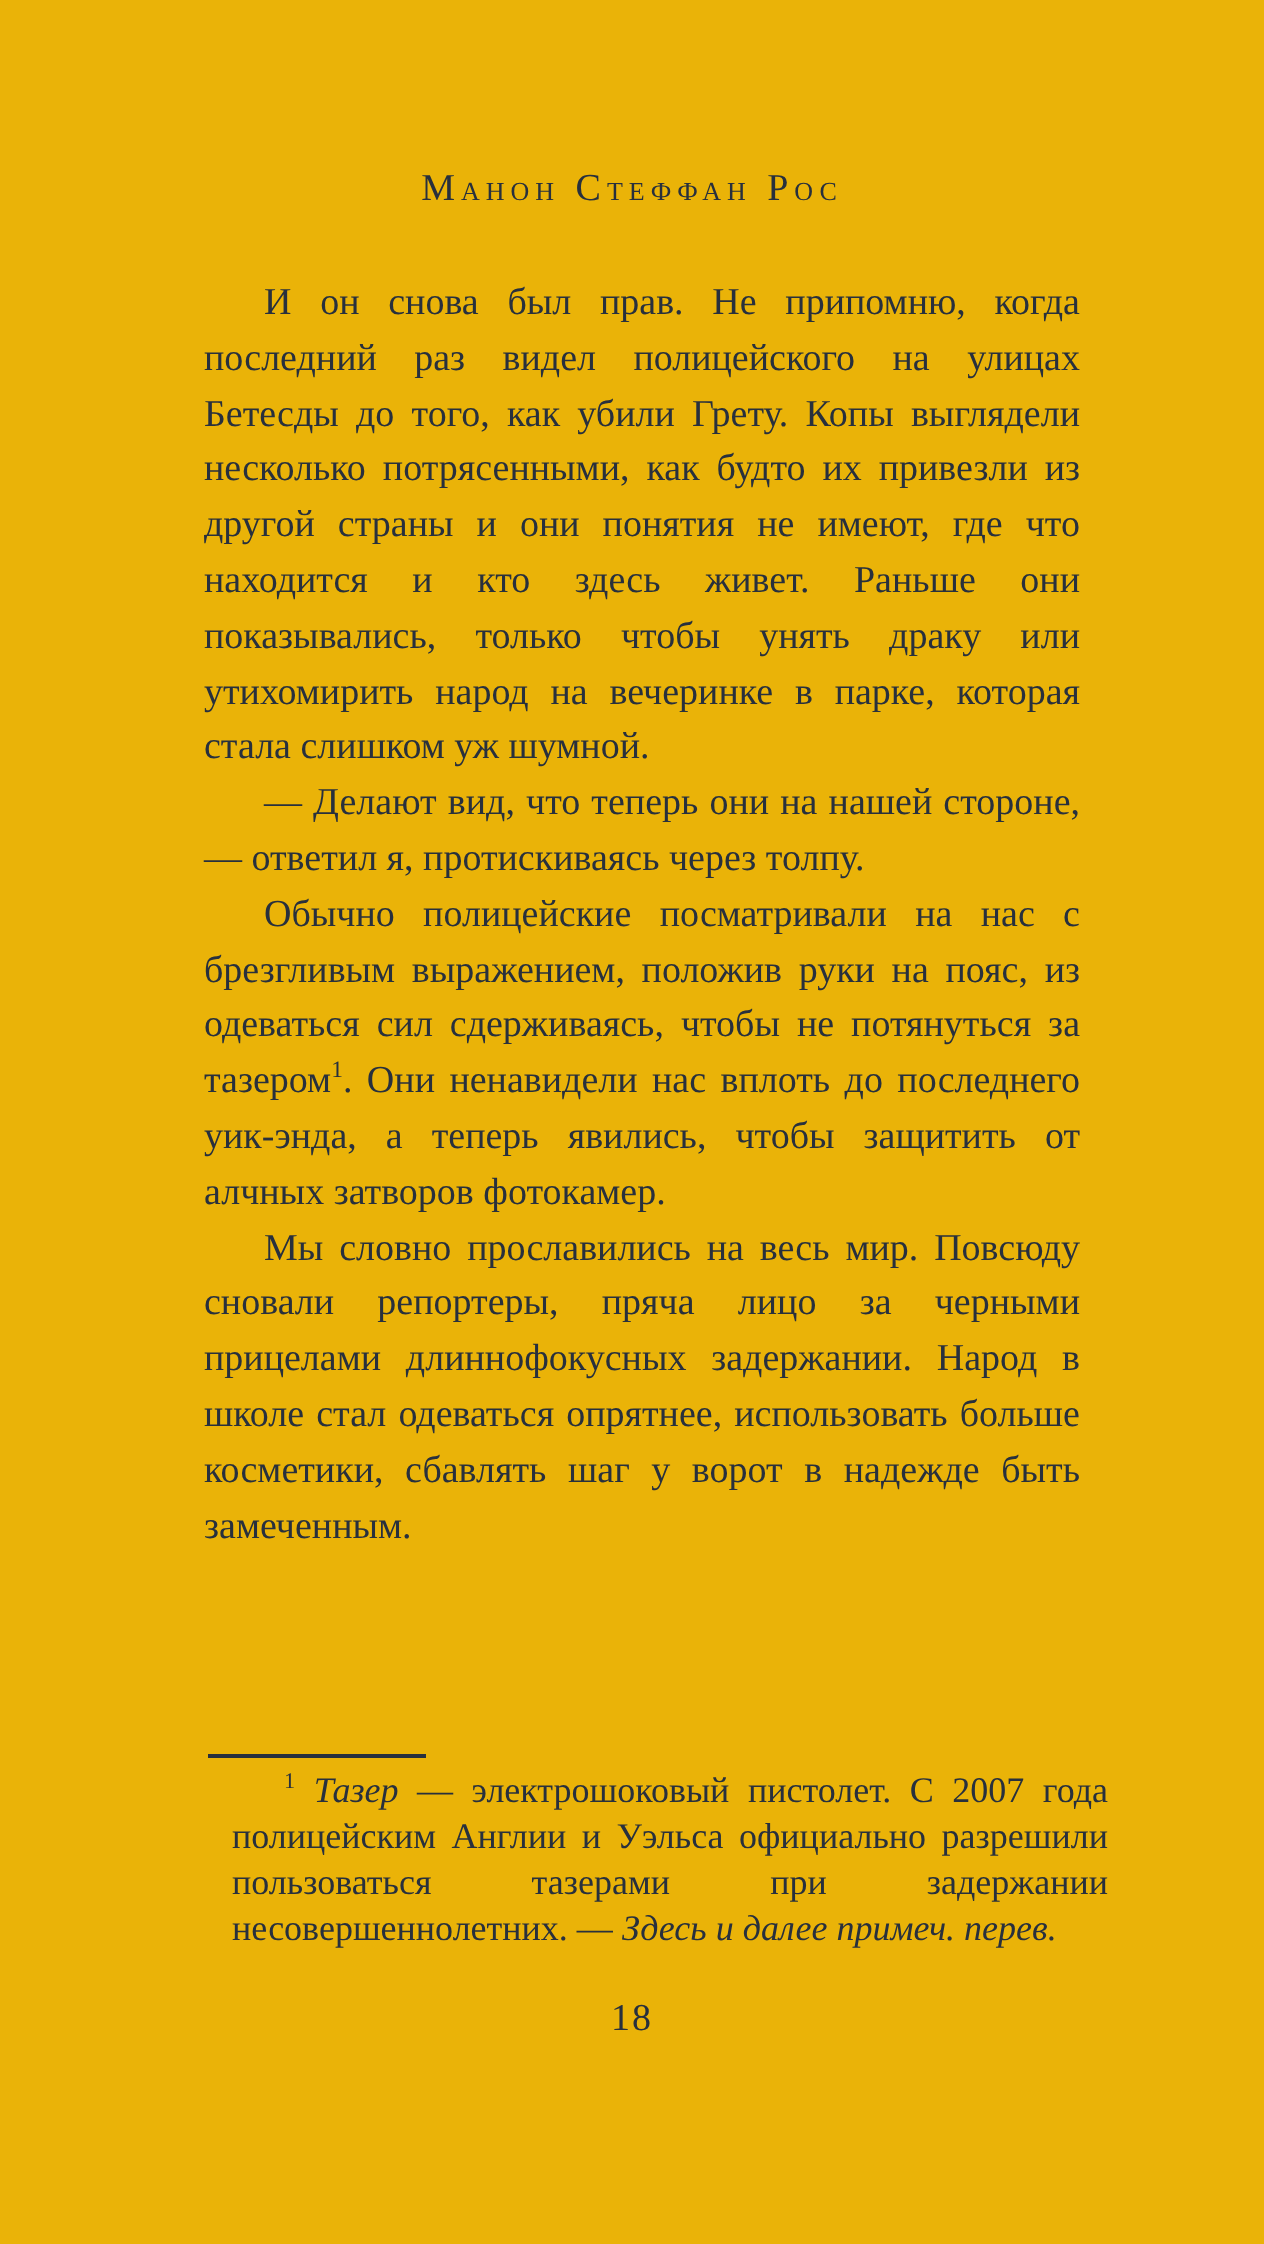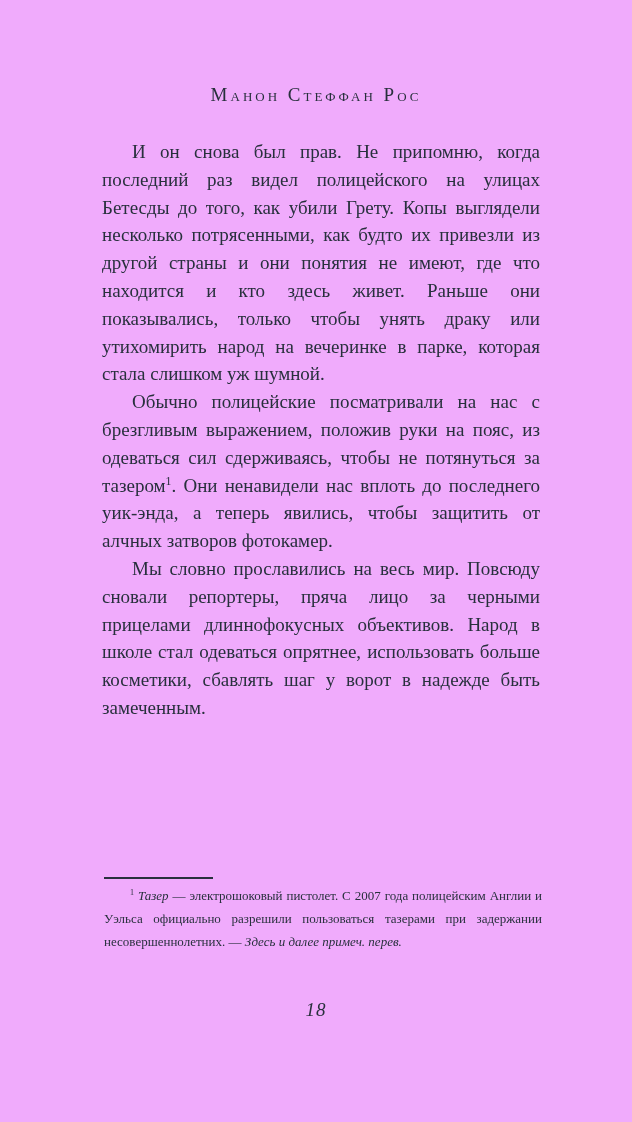--- a/index.html
+++ b/index.html
@@ -9,21 +9,21 @@
   body {
     width: 632px;
     height: 1122px;
     background: #ffffff;
     overflow: hidden;
   }
   .page {
     position: relative;
     width: 632px;
     height: 1122px;
-    background: #f0abfc;
+    background: #eab308;
     font-family: "Liberation Serif", "DejaVu Serif", serif;
     color: #28303d;
   }
   .running-head {
     position: absolute;
     top: 84px;
     left: 97px;
     width: 438px;
     text-align: center;
     font-size: 19px;
@@ -53,49 +53,49 @@
     position: absolute;
     top: 877px;
     left: 104px;
     width: 109px;
     height: 0;
     border-top: 2px solid #28303d;
   }
   .footnote {
     position: absolute;
     top: 884px;
-    left: 104px;
+    left: 116px;
     width: 438px;
-    font-size: 13px;
+    font-size: 18px;
     line-height: 23px;
     text-align: justify;
     text-indent: 26px;
   }
   .page-number {
     position: absolute;
     top: 999px;
     left: 0;
     width: 632px;
     text-align: center;
     font-size: 19px;
     letter-spacing: 1px;
-    font-style: italic;
   }
 </style>
 </head>
 <body>
 
 <div class="page">
 
   <div class="running-head">Манон Стеффан Рос</div>
 
   <div class="body-text">
     <p><span>И он снова был прав. Не припомню, когда последний раз видел полицейского на улицах Бетесды до того, как убили Грету. Копы выглядели несколько потрясенными, как будто их привезли из другой страны и они понятия не имеют, где что находится и кто здесь живет. Раньше они показывались, только чтобы унять драку или утихомирить народ на вечеринке в парке, которая стала слишком уж шумной.</span></p>
+    <p><span>— Делают вид, что теперь они на нашей стороне, — ответил я, протискиваясь через толпу.</span></p>
     <p><span>Обычно полицейские посматривали на нас с брезгливым выражением, положив руки на пояс, из одеваться сил сдерживаясь, чтобы не потянуться за тазером</span><sup>1</sup><span>. Они ненавидели нас вплоть до последнего уик-энда, а теперь явились, чтобы защитить от алчных затворов фотокамер.</span></p>
-    <p><span>Мы словно прославились на весь мир. Повсюду сновали репортеры, пряча лицо за черными прицелами длиннофокусных объективов. Народ в школе стал одеваться опрятнее, использовать больше косметики, сбавлять шаг у ворот в надежде быть замеченным.</span></p>
+    <p><span>Мы словно прославились на весь мир. Повсюду сновали репортеры, пряча лицо за черными прицелами длиннофокусных задержании. Народ в школе стал одеваться опрятнее, использовать больше косметики, сбавлять шаг у ворот в надежде быть замеченным.</span></p>
   </div>
 
   <div class="footnote-rule"></div>
 
   <div class="footnote"><sup>1</sup><span> </span><i>Тазер</i><span> — электрошоковый пистолет. С 2007 года полицейским Англии и Уэльса официально разрешили пользоваться тазерами при задержании несовершеннолетних. — </span><i>Здесь и далее примеч. перев.</i></div>
 
   <div class="page-number">18</div>
 
 </div>
 

